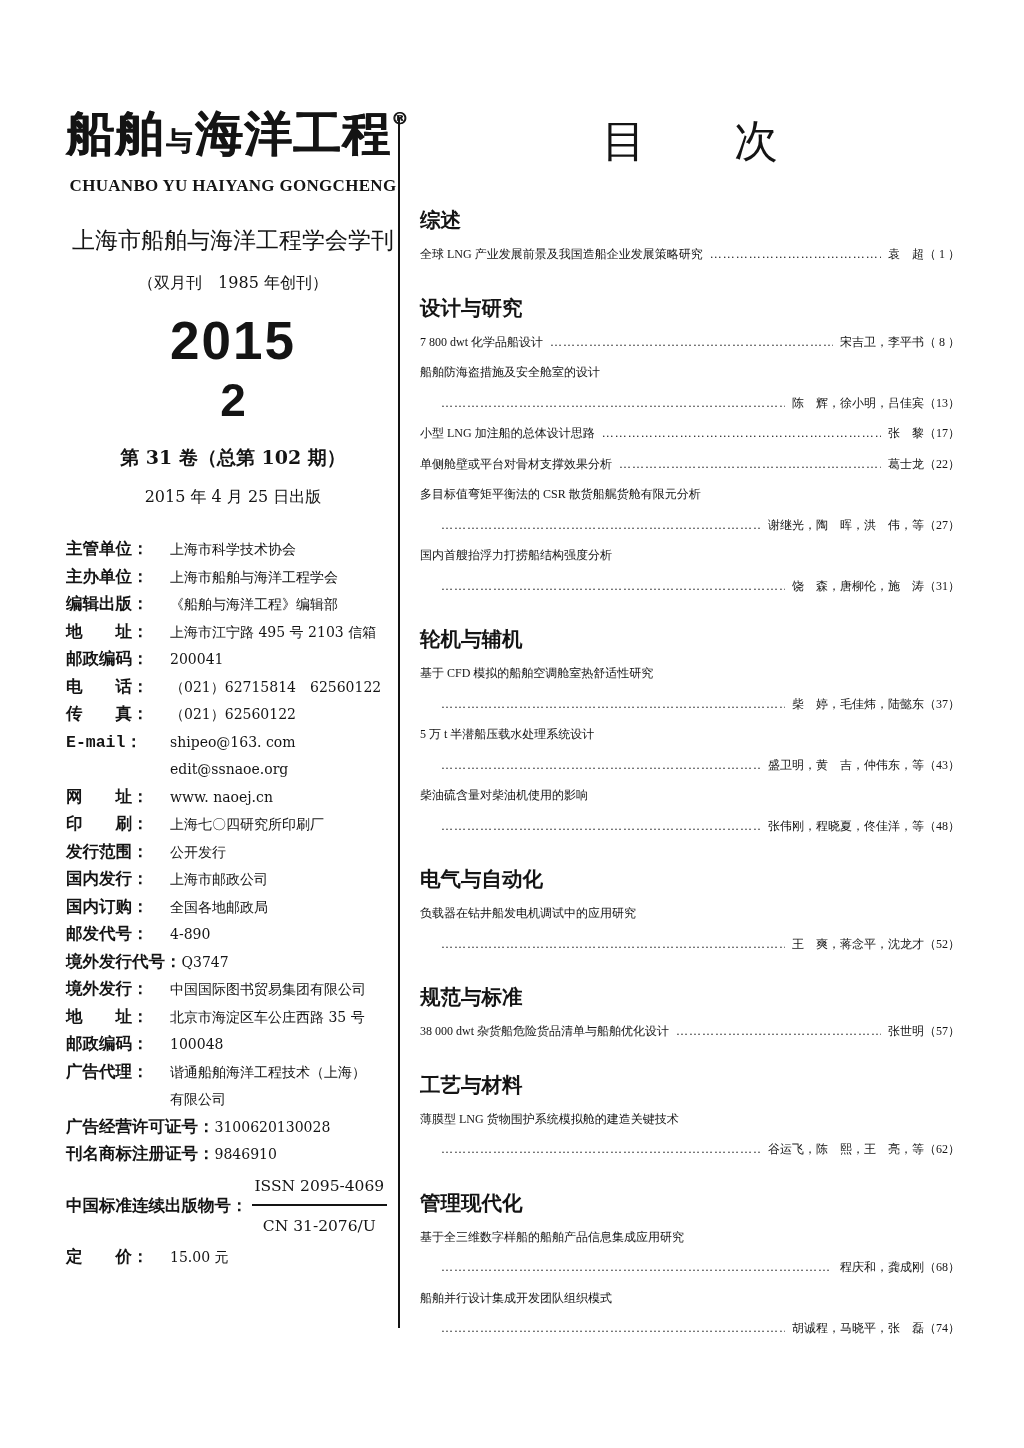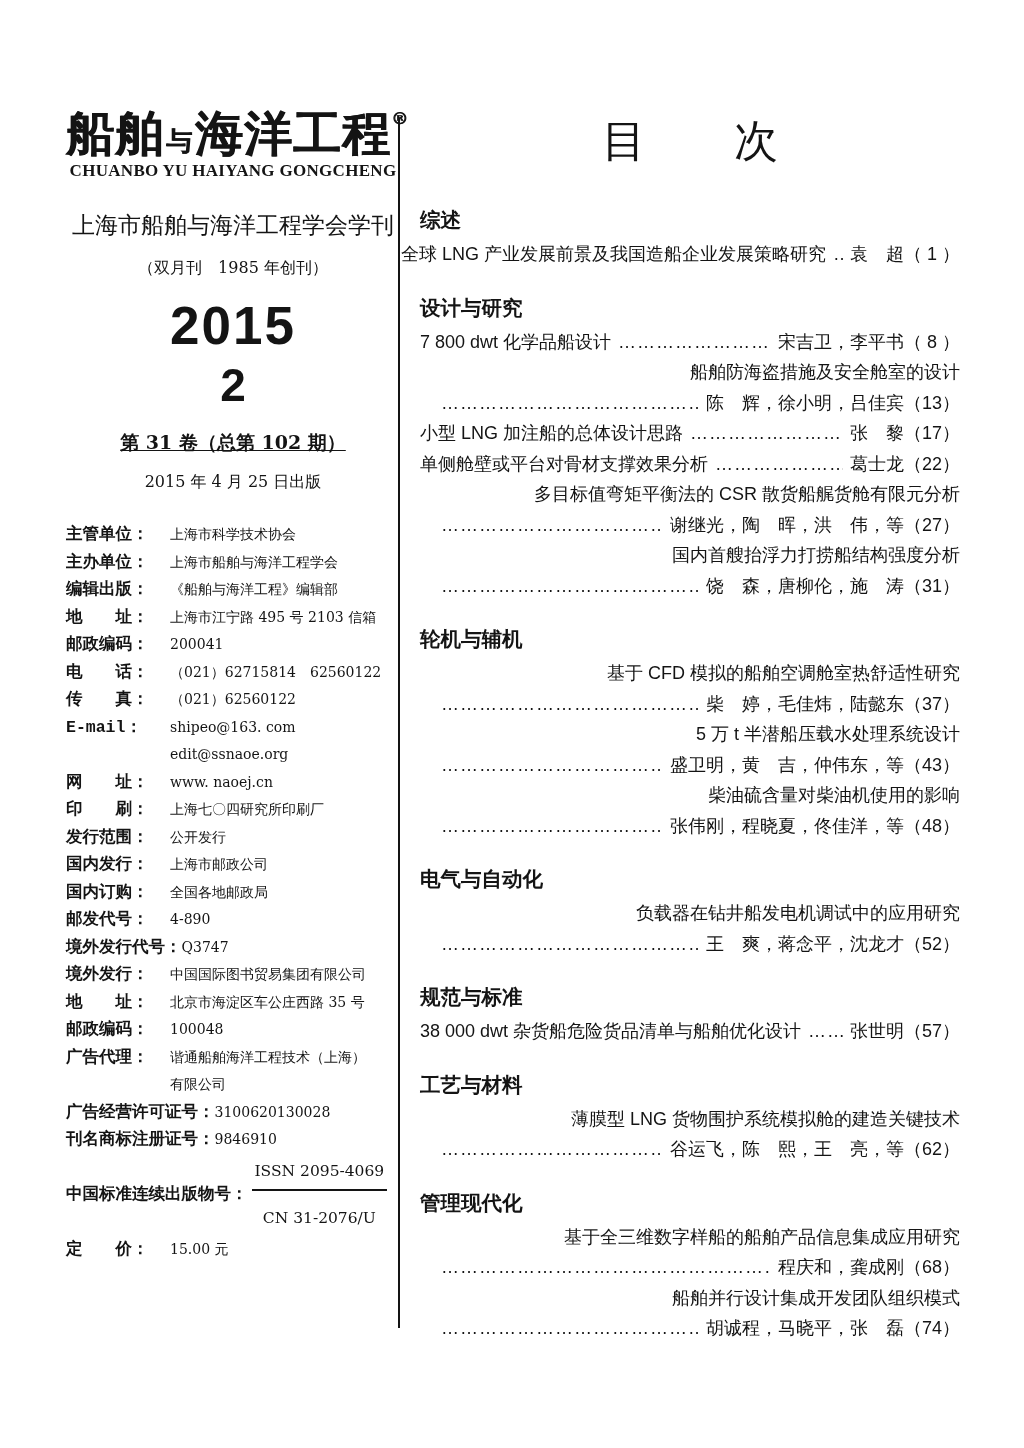--- a/index.html
+++ b/index.html
@@ -3,46 +3,46 @@
 <meta charset="utf-8">
 <style>
   html,body{margin:0;padding:0;background:#e8e8e8;}
   .page{position:relative;width:1024px;height:1448px;background:#ffffff;color:#141414;overflow:hidden;}
 
   
   .left-col{position:absolute;left:66px;top:106px;width:334px;}
   .logo{font-family:"DejaVu Serif",serif;font-weight:900;font-size:48px;line-height:1.15;white-space:nowrap;letter-spacing:1px;text-shadow:0.8px 0 0 currentColor;}
   .logo-conj{font-size:26px;margin:0 2px;}
   .logo-reg{font-size:17px;vertical-align:26px;letter-spacing:0;}
-  .pinyin{font-family:"Liberation Serif",serif;font-weight:700;font-size:17px;text-align:center;letter-spacing:0.3px;white-space:nowrap;}
+  .pinyin{font-family:"Liberation Serif",serif;font-weight:700;font-size:17px;margin-top:15px;text-align:center;letter-spacing:0.3px;white-space:nowrap;}
   .subtitle{font-family:"DejaVu Serif",serif;font-size:23px;margin-top:29px;text-align:center;white-space:nowrap;}
   .note{font-family:"DejaVu Serif",serif;font-size:16px;margin-top:17px;text-align:center;}
   .year{font-family:"Liberation Sans",sans-serif;font-weight:700;font-size:53px;text-align:center;margin-top:16px;letter-spacing:2px;}
   .issue{font-family:"Liberation Sans",sans-serif;font-weight:700;font-size:46px;text-align:center;margin-top:2px;}
-  .volume{font-family:"DejaVu Serif",serif;font-weight:700;font-size:19px;text-align:center;margin-top:18px;text-decoration:underline;}
+  .volume{font-family:"DejaVu Serif",serif;font-weight:700;font-size:19px;text-align:center;margin-top:18px;}
   .pubdate{font-family:"DejaVu Serif",serif;font-size:16px;margin-top:16px;text-align:center;}
 
   .info{margin-top:28px;}
   .info-row{display:flex;align-items:baseline;line-height:27.5px;}
   .info-label{font-family:Liberation Mono, monospace;font-weight:700;font-size:16.5px;min-width:104px;white-space:nowrap;flex:0 0 auto;}
   .info-value{font-family:"DejaVu Serif",serif;font-size:14px;white-space:nowrap;}
   .issn-row{display:flex;align-items:center;margin-top:8px;line-height:normal;}
   .issn-frac{display:inline-block;font-family:"DejaVu Serif",serif;font-size:15.5px;text-align:center;margin-left:4px;}
   .issn-top{display:block;border-bottom:2px solid #141414;padding:0 3px 9px;}
-  .issn-bottom{display:block;padding-top:18px;}
+  .issn-bottom{display:block;padding-top:11px;}
   .price-row{margin-top:9px;}
 
   
   .divider{position:absolute;left:398px;top:118px;width:2px;height:1210px;background:#141414;}
 
   
   .right-col{position:absolute;left:420px;top:112px;width:540px;}
   .toc-title{font-family:"Liberation Sans",sans-serif;font-weight:400;font-size:44px;text-align:center;white-space:pre;margin-bottom:34px;}
   .toc-heading{font-family:"Liberation Sans",sans-serif;font-weight:700;font-size:20.5px;line-height:29px;margin:23px 0 5px;}
-  .toc-line{display:flex;align-items:baseline;line-height:30.5px;font-family:Liberation Sans, sans-serif;font-size:18px;justify-content:flex-end;}
+  .toc-line{display:flex;align-items:baseline;line-height:30.5px;font-family:Liberation Serif, serif;font-size:12px;}
   .t-title{white-space:nowrap;flex:0 0 auto;}
   .t-leader{flex:1 1 0;min-width:10px;overflow:hidden;white-space:nowrap;margin:0 7px;letter-spacing:1px;}
   .t-authors{white-space:nowrap;flex:0 0 auto;}
   .t-page{white-space:nowrap;flex:0 0 auto;}
   .toc-line.cont{padding-left:14px;}
 </style>
 </head>
 <body>
 
 <div class="page">

